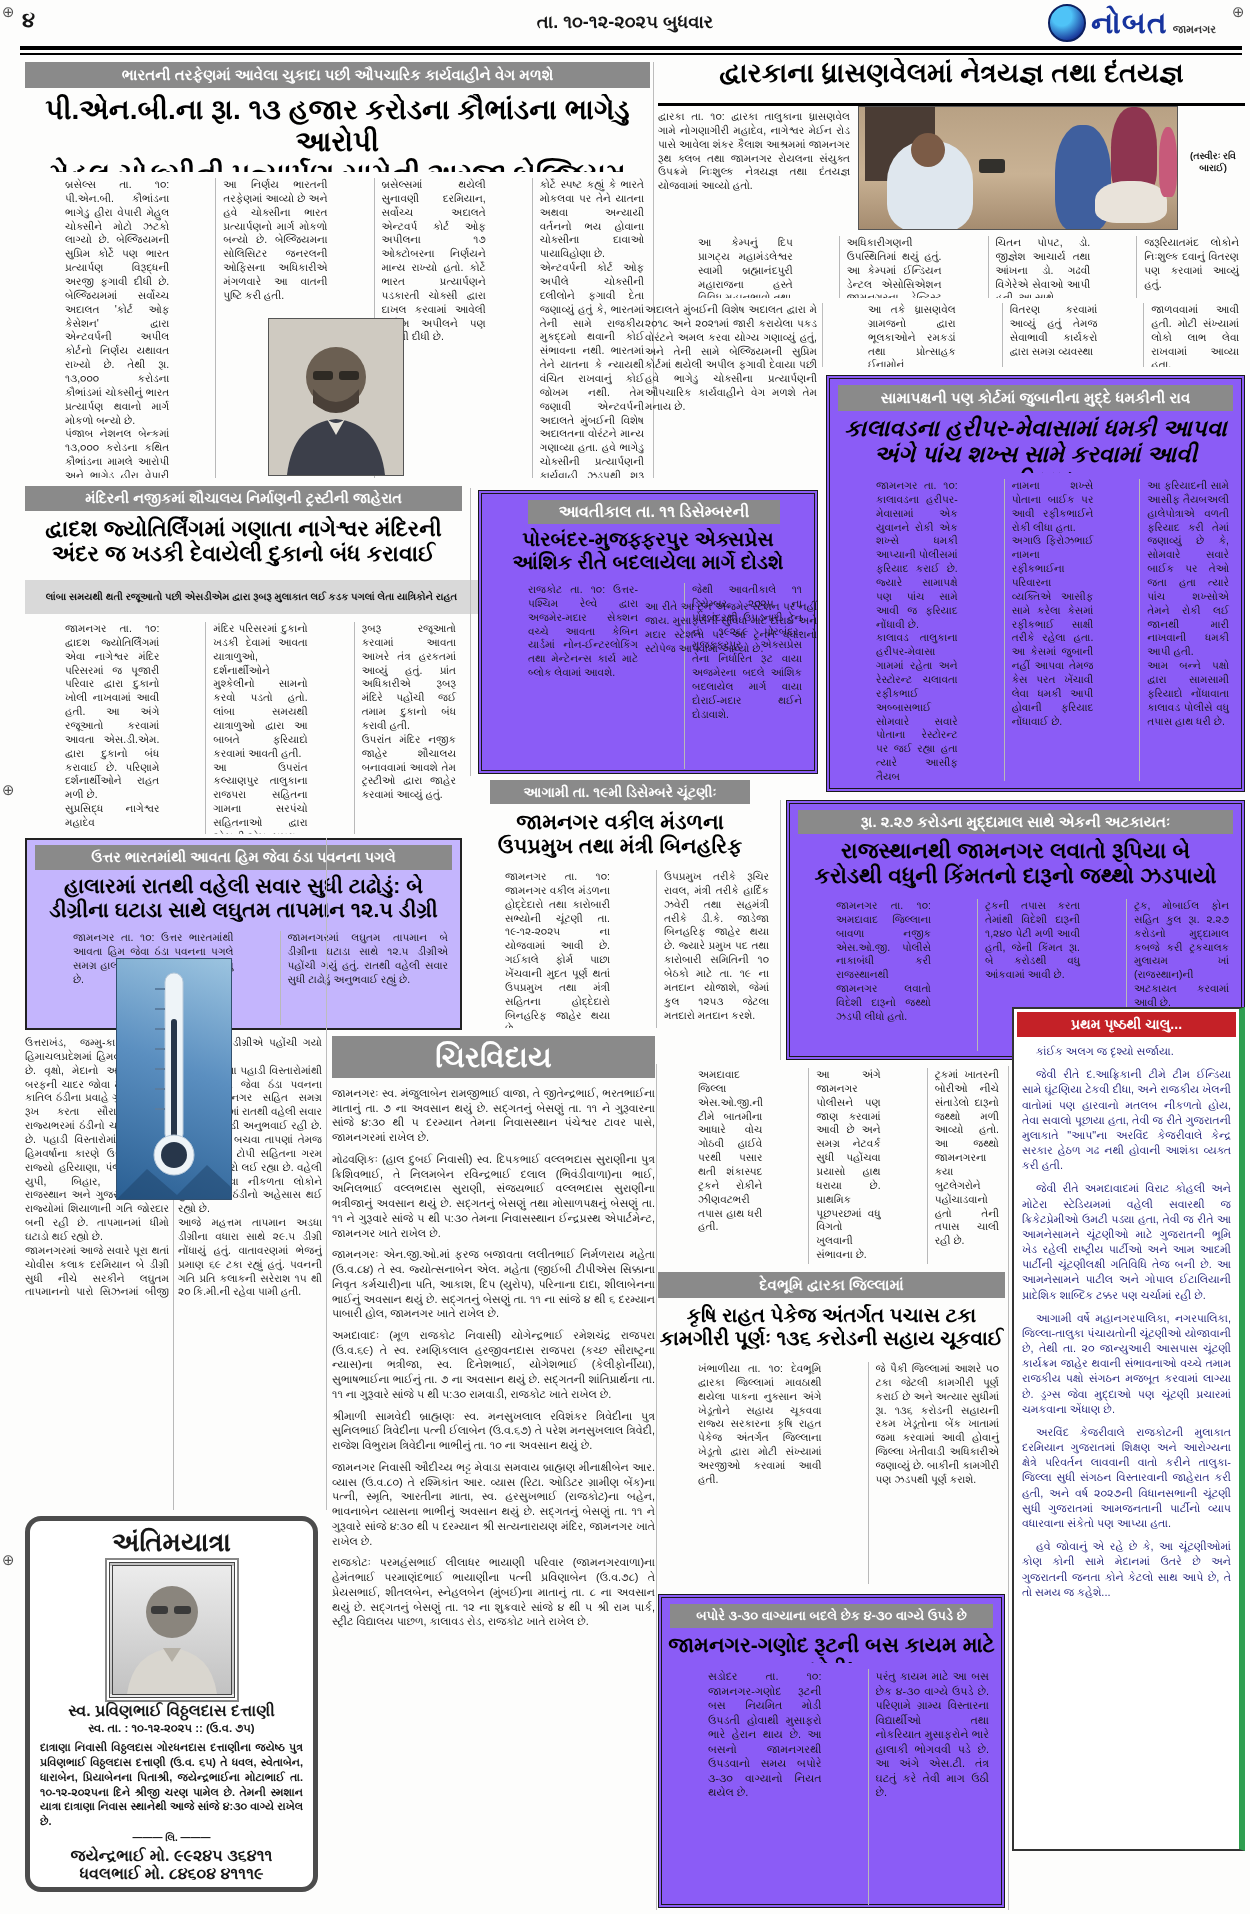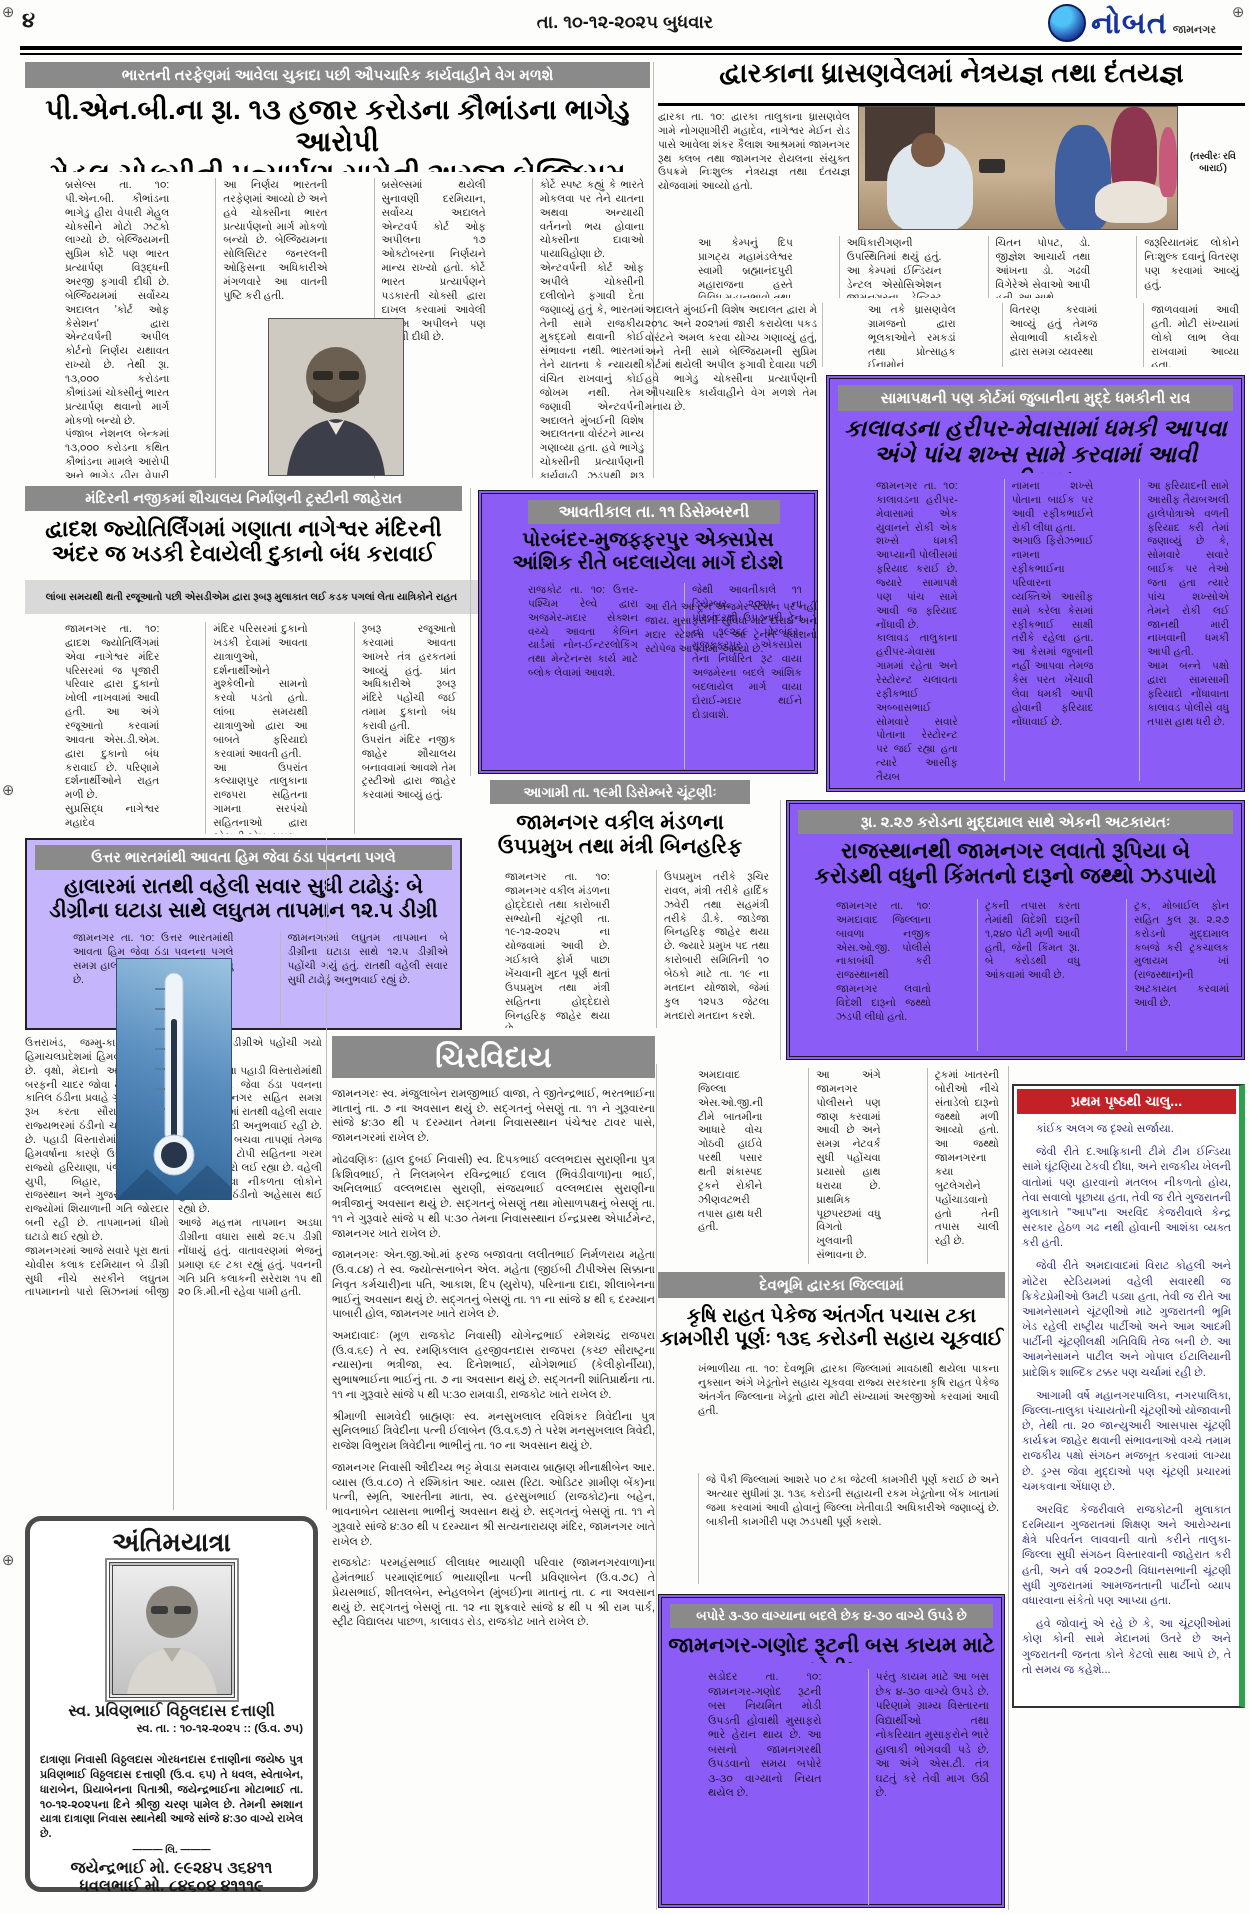--- a/index.html
+++ b/index.html
@@ -207,35 +207,35 @@
     <p class="obit-p">અમદાવાદઃ (મૂળ રાજકોટ નિવાસી) યોગેન્દ્રભાઈ રમેશચંદ્ર રાજપરા (ઉ.વ.૬૯) તે સ્વ. રમણિકલાલ હરજીવનદાસ રાજપરા (કચ્છ સૌરાષ્ટ્રના ન્યાસ)ના ભત્રીજા, સ્વ. દિનેશભાઈ, યોગેશભાઈ (કેલીફોર્નીયા), સુભાષભાઈના ભાઈનું તા. ૭ ના અવસાન થયું છે. સદ્ગતની શાંતિપ્રાર્થના તા. ૧૧ ના ગુરૂવારે સાંજે ૫ થી ૫:૩૦ રામવાડી, રાજકોટ ખાતે રાખેલ છે.</p>
     <p class="obit-p">શ્રીમાળી સામવેદી બ્રાહ્મણઃ સ્વ. મનસુખલાલ રવિશંકર ત્રિવેદીના પુત્ર સુનિલભાઈ ત્રિવેદીના પત્ની ઈલાબેન (ઉ.વ.૬૭) તે પરેશ મનસુખલાલ ત્રિવેદી, રાજેશ વિભુરામ ત્રિવેદીના ભાભીનું તા. ૧૦ ના અવસાન થયું છે.</p>
     <p class="obit-p">જામનગર નિવાસી ઔદીચ્ય ભટ્ટ મેવાડા સમવાય બ્રાહ્મણ મીનાક્ષીબેન આર. વ્યાસ (ઉ.વ.૮૦) તે રશ્મિકાંત આર. વ્યાસ (રિટા. ઓડિટર ગ્રામીણ બેંક)ના પત્ની, સ્મૃતિ, આરતીના માતા, સ્વ. હરસુખભાઈ (રાજકોટ)ના બહેન, ભાવનાબેન વ્યાસના ભાભીનું અવસાન થયું છે. સદ્ગતનું બેસણું તા. ૧૧ ને ગુરૂવારે સાંજે ૪:૩૦ થી ૫ દરમ્યાન શ્રી સત્યનારાયણ મંદિર, જામનગર ખાતે રાખેલ છે.</p>
     <p class="obit-p">રાજકોટઃ પરમહંસભાઈ લીલાધર ભાયાણી પરિવાર (જામનગરવાળા)ના હેમંતભાઈ પરમાણંદભાઈ ભાયાણીના પત્ની પ્રવિણાબેન (ઉ.વ.૭૮) તે પ્રેયસભાઈ, શીતલબેન, સ્નેહલબેન (મુંબઈ)ના માતાનું તા. ૮ ના અવસાન થયું છે. સદ્ગતનું બેસણું તા. ૧૨ ના શુક્રવારે સાંજે ૪ થી ૫ શ્રી રામ પાર્ક, સ્ટ્રીટ વિદ્યાલય પાછળ, કાલાવડ રોડ, રાજકોટ ખાતે રાખેલ છે.</p>
   </div>
   <div class="vline" style="left:656px;top:1064px;height:846px;"></div>
 
   <div class="abs strap" style="left:658px;top:1272px;width:347px;height:26px;font-size:15px;">દેવભૂમિ દ્વારકા જિલ્લામાં</div>
   <div class="abs hl" style="left:658px;top:1304px;width:347px;height:52px;font-size:20px;">કૃષિ રાહત પેકેજ અંતર્ગત પચાસ ટકા
 કામગીરી પૂર્ણઃ ૧૩૬ કરોડની સહાય ચૂકવાઈ</div>
-  <div class="abs cols" style="left:658px;top:1362px;width:347px;height:222px;flex-direction:column;">
+  <div class="abs cols" style="left:658px;top:1362px;width:347px;height:222px;">
     <div class="col bt">ખંભાળીયા તા. ૧૦: દેવભૂમિ દ્વારકા જિલ્લામાં માવઠાથી થયેલા પાકના નુક્સાન અંગે ખેડૂતોને સહાય ચૂકવવા રાજ્ય સરકારના કૃષિ રાહત પેકેજ અંતર્ગત જિલ્લાના ખેડૂતો દ્વારા મોટી સંખ્યામાં અરજીઓ કરવામાં આવી હતી.</div>
     <div class="col bt">જે પૈકી જિલ્લામાં આશરે ૫૦ ટકા જેટલી કામગીરી પૂર્ણ કરાઈ છે અને અત્યાર સુધીમાં રૂા. ૧૩૬ કરોડની સહાયની રકમ ખેડૂતોના બેંક ખાતામાં જમા કરવામાં આવી હોવાનું જિલ્લા ખેતીવાડી અધિકારીએ જણાવ્યું છે. બાકીની કામગીરી પણ ઝડપથી પૂર્ણ કરાશે.</div>
   </div>
 
   <div class="abs dbox" style="left:658px;top:1594px;width:347px;height:314px;">
     <div class="strap" style="height:24px;font-size:13px;margin:1px 2px 5px 2px;">બપોરે ૩-૩૦ વાગ્યાના બદલે છેક ૪-૩૦ વાગ્યે ઉપડે છે</div>
     <div class="hl" style="font-size:21px;height:30px;">જામનગર-ગણોદ રૂટની બસ કાયમ માટે મોડી!</div>
     <div class="cols" style="height:236px;margin-top:6px;">
       <div class="col bt" style="font-size:11px;">સડોદર તા. ૧૦: જામનગર-ગણોદ રૂટની બસ નિયમિત મોડી ઉપડતી હોવાથી મુસાફરો ભારે હેરાન થાય છે. આ બસનો જામનગરથી ઉપડવાનો સમય બપોરે ૩-૩૦ વાગ્યાનો નિયત થયેલ છે.</div>
       <div class="col bt" style="font-size:11px;">પરંતુ કાયમ માટે આ બસ છેક ૪-૩૦ વાગ્યે ઉપડે છે. પરિણામે ગ્રામ્ય વિસ્તારના વિદ્યાર્થીઓ તથા નોકરિયાત મુસાફરોને ભારે હાલાકી ભોગવવી પડે છે. આ અંગે એસ.ટી. તંત્ર ઘટતું કરે તેવી માગ ઉઠી છે.</div>
     </div>
   </div>
 
-  <div class="abs" style="left:1012px;top:1084px;width:233px;height:624px;border:2px solid #333;border-right:6px solid #2e9e4f;box-sizing:border-box;background:#fff;">
+  <div class="abs" style="left:1012px;top:1007px;width:233px;height:844px;border:2px solid #333;border-right:6px solid #2e9e4f;box-sizing:border-box;background:#fff;">
     <div style="background:#c42127;color:#fff;font-weight:bold;text-align:center;font-size:14px;padding:4px 0;margin:3px;">પ્રથમ પૃષ્ઠથી ચાલુ...</div>
     <div style="padding:4px 8px;font-size:11px;line-height:1.38;text-align:justify;color:#26267e;overflow:hidden;height:770px;">
       <p class="navy-p">કાંઈક અલગ જ દૃશ્યો સર્જાયા.</p>
       <p class="navy-p">જેવી રીતે દ.આફ્રિકાની ટીમે ટીમ ઈન્ડિયા સામે ઘૂંટણિયા ટેકવી દીધા, અને રાજકીય ખેલની વાતોમાં પણ હારવાનો મતલબ નીકળતો હોય, તેવા સવાલો પૂછાયા હતા, તેવી જ રીતે ગુજરાતની મુલાકાતે "આપ"ના અરવિંદ કેજરીવાલે કેન્દ્ર સરકાર હેઠળ ગઢ નથી હોવાની આશંકા વ્યક્ત કરી હતી.</p>
       <p class="navy-p">જેવી રીતે અમદાવાદમાં વિરાટ કોહલી અને મોટેરા સ્ટેડિયમમાં વહેલી સવારથી જ ક્રિકેટપ્રેમીઓ ઉમટી પડ્યા હતા, તેવી જ રીતે આ આમનેસામને ચૂંટણીઓ માટે ગુજરાતની ભૂમિ ખેડ રહેલી રાષ્ટ્રીય પાર્ટીઓ અને આમ આદમી પાર્ટીની ચૂંટણીલક્ષી ગતિવિધિ તેજ બની છે. આ આમનેસામને પાટીલ અને ગોપાલ ઈટાલિયાની પ્રાદેશિક શાબ્દિક ટક્કર પણ ચર્ચામાં રહી છે.</p>
       <p class="navy-p">આગામી વર્ષે મહાનગરપાલિકા, નગરપાલિકા, જિલ્લા-તાલુકા પંચાયતોની ચૂંટણીઓ યોજાવાની છે, તેથી તા. ૨૦ જાન્યુઆરી આસપાસ ચૂંટણી કાર્યક્રમ જાહેર થવાની સંભાવનાઓ વચ્ચે તમામ રાજકીય પક્ષો સંગઠન મજબૂત કરવામાં લાગ્યા છે. ડ્રગ્સ જેવા મુદ્દાઓ પણ ચૂંટણી પ્રચારમાં ચમકવાના એંધાણ છે.</p>
       <p class="navy-p">અરવિંદ કેજરીવાલે રાજકોટની મુલાકાત દરમિયાન ગુજરાતમાં શિક્ષણ અને આરોગ્યના ક્ષેત્રે પરિવર્તન લાવવાની વાતો કરીને તાલુકા-જિલ્લા સુધી સંગઠન વિસ્તારવાની જાહેરાત કરી હતી, અને વર્ષ ૨૦૨૭ની વિધાનસભાની ચૂંટણી સુધી ગુજરાતમાં આમજનતાની પાર્ટીનો વ્યાપ વધારવાના સંકેતો પણ આપ્યા હતા.</p>
       <p class="navy-p">હવે જોવાનું એ રહે છે કે, આ ચૂંટણીઓમાં કોણ કોની સામે મેદાનમાં ઉતરે છે અને ગુજરાતની જનતા કોને કેટલો સાથ આપે છે, તે તો સમય જ કહેશે...</p>
     </div>
   </div>
@@ -246,20 +246,20 @@
     <div style="width:118px;height:128px;margin:4px auto;border:4px double #444;outline:2px solid #888;outline-offset:2px;background:linear-gradient(180deg,#ececec,#c2c2c2);overflow:hidden;">
       <svg width="118" height="128" viewBox="0 0 118 128">
         <circle cx="59" cy="46" r="26" fill="#8a857d"></circle>
         <rect x="38" y="40" width="17" height="8" rx="3" fill="#3a3a3a"></rect>
         <rect x="61" y="40" width="17" height="8" rx="3" fill="#3a3a3a"></rect>
         <path d="M14 128 Q20 86 59 82 Q98 86 104 128 Z" fill="#d9d6cf"></path>
         <path d="M50 82 L59 96 L68 82 Z" fill="#b5b0a6"></path>
       </svg>
     </div>
     <div style="font-size:16px;font-weight:bold;text-align:center;">સ્વ. પ્રવિણભાઈ વિઠ્ઠલદાસ દત્તાણી</div>
-    <div style="font-size:11.5px;font-weight:bold;text-align:right;margin:2px 0 17px 0;">સ્વ. તા. : ૧૦-૧૨-૨૦૨૫ :: (ઉ.વ. ૭૫)</div>
+    <div style="font-size:11.5px;font-weight:bold;text-align:center;margin:2px 0 5px 0;">સ્વ. તા. : ૧૦-૧૨-૨૦૨૫ :: (ઉ.વ. ૭૫)</div>
     <div style="font-size:11px;line-height:1.35;text-align:justify;font-weight:bold;white-space:pre-line;">દાત્રાણા નિવાસી વિઠ્ઠલદાસ ગોરધનદાસ દત્તાણીના જયેષ્ઠ પુત્ર પ્રવિણભાઈ વિઠ્ઠલદાસ દત્તાણી (ઉ.વ. ૬૫) તે ધવલ, સ્વેતાબેન, ધારાબેન, પ્રિયાબેનના પિતાશ્રી, જયેન્દ્રભાઈના મોટાભાઈ તા. ૧૦-૧૨-૨૦૨૫ના દિને શ્રીજી ચરણ પામેલ છે. તેમની સ્મશાન યાત્રા દાત્રાણા નિવાસ સ્થાનેથી આજે સાંજે ૪:૩૦ વાગ્યે રાખેલ છે.</div>
     <div style="text-align:center;font-size:10px;font-weight:bold;margin:3px 0;">——— <span>લિ.</span> ———</div>
     <div style="font-size:16px;font-weight:bold;text-align:center;">જયેન્દ્રભાઈ મો. ૯૯૨૪૫ ૩૬૪૧૧</div>
     <div style="font-size:16px;font-weight:bold;text-align:center;">ધવલભાઈ મો. ૮૪૬૦૪ ૪૧૧૧૯</div>
   </div>
 
 </div>
 
 </body></html>

